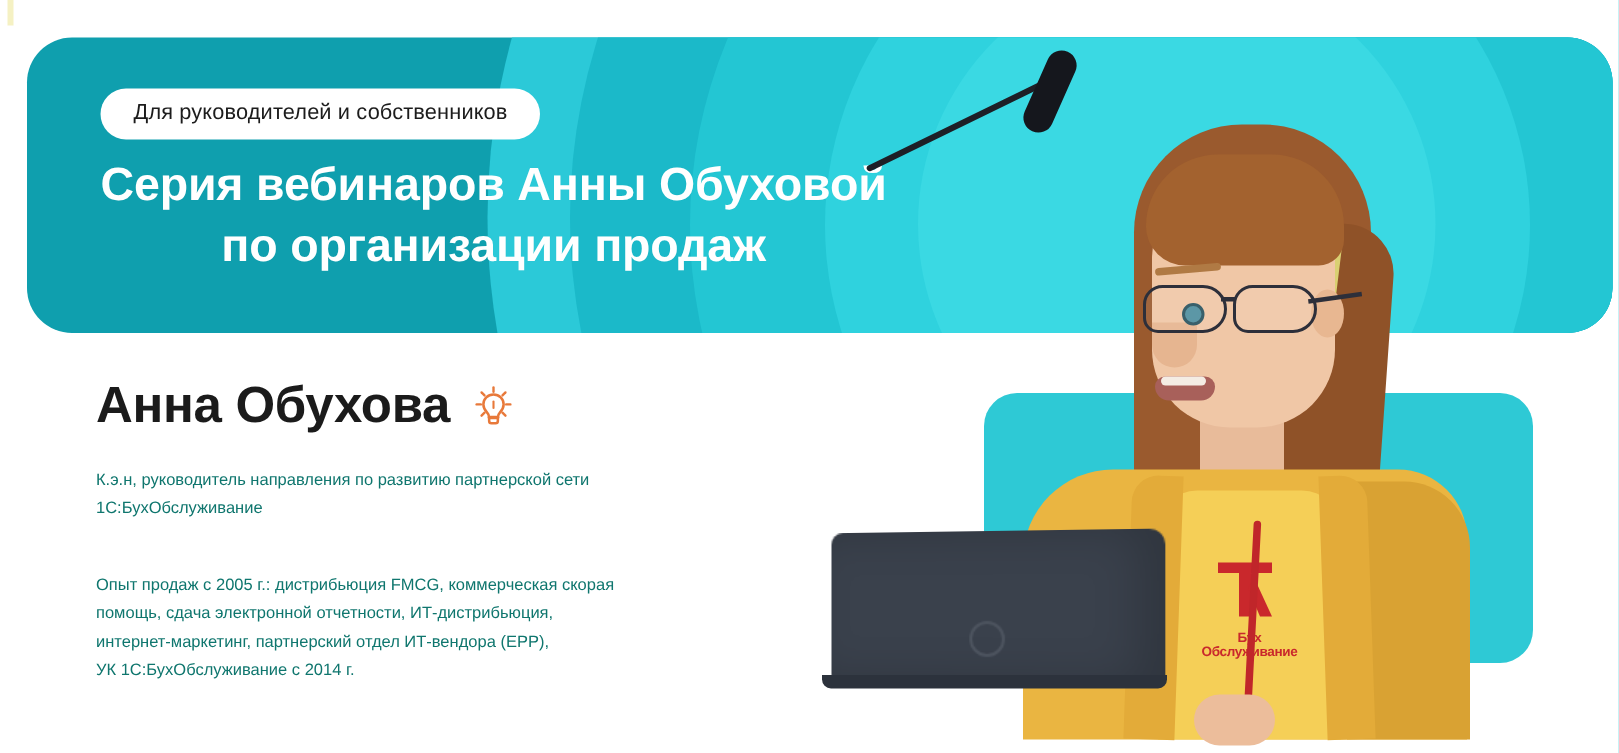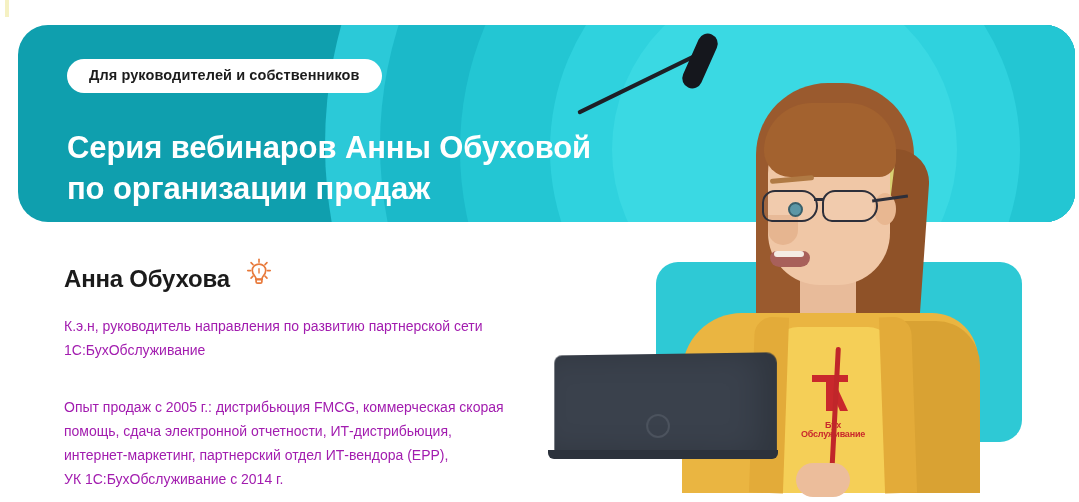--- a/index.html
+++ b/index.html
@@ -89,34 +89,35 @@
     top: 34px;
     z-index: 5;
   }
   .badge {
     display: inline-block;
     background: #ffffff;
     color: #1c1c1c;
     border-radius: 999px;
     padding: 9px 22px 10px 22px;
     font-size: 14.5px;
-    font-weight: bold;
+    font-weight: normal;
     letter-spacing: 0.1px;
     line-height: 1;
     white-space: nowrap;
   }
   .banner-title {
-    margin-top: 34px;
+    margin-top: 9px;
     color: #ffffff;
     font-size: 31px;
     font-weight: bold;
     line-height: 1.33;
     letter-spacing: -0.1px;
     white-space: pre-line;
     text-shadow: 0 0 1px rgba(0,0,0,0.03);
+    text-align: center;
   }
 
   
   .photo-zone {
     position: absolute;
     left: 540px;
     top: 25px;
     width: 539px;
     height: 450px;
     z-index: 8;
@@ -451,35 +452,34 @@
     top: 252px;
     width: 470px;
     z-index: 2;
   }
   .bio-name-row {
     display: flex;
     align-items: center;
     gap: 14px;
   }
   .bio-name {
-    font-size: 24px;
+    font-size: 34px;
     font-weight: bold;
     color: #1b1b1b;
     letter-spacing: -0.2px;
     line-height: 1.1;
-    margin-top: 14px;
   }
   .bulb-icon {
     width: 30px;
     height: 30px;
     display: block;
   }
   .bio-para {
-    color: #a21caf;
-    font-size: 14px;
+    color: #0f766e;
+    font-size: 11px;
     line-height: 1.72;
     margin: 0;
     white-space: pre-line;
   }
   .bio-para-1 { margin-top: 22px; }
   .bio-para-2 { margin-top: 32px; }
 </style>
 </head>
 <body>
 

